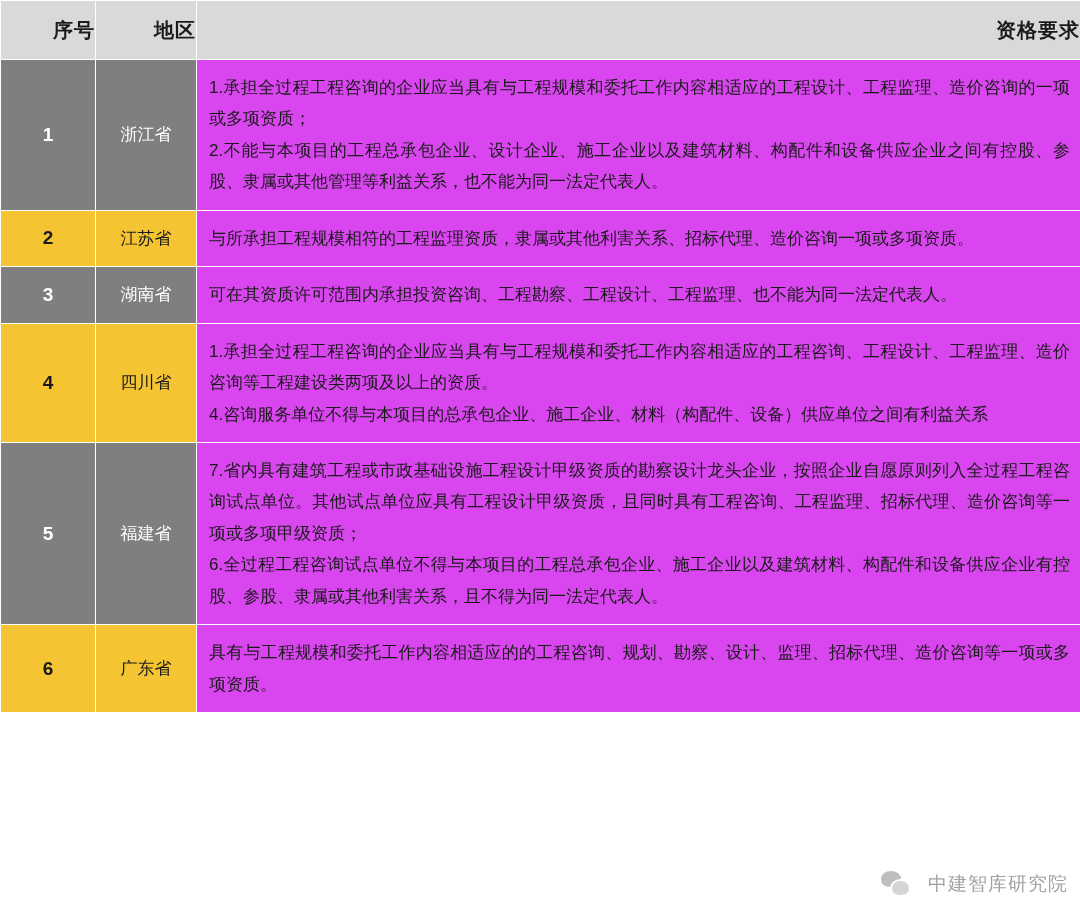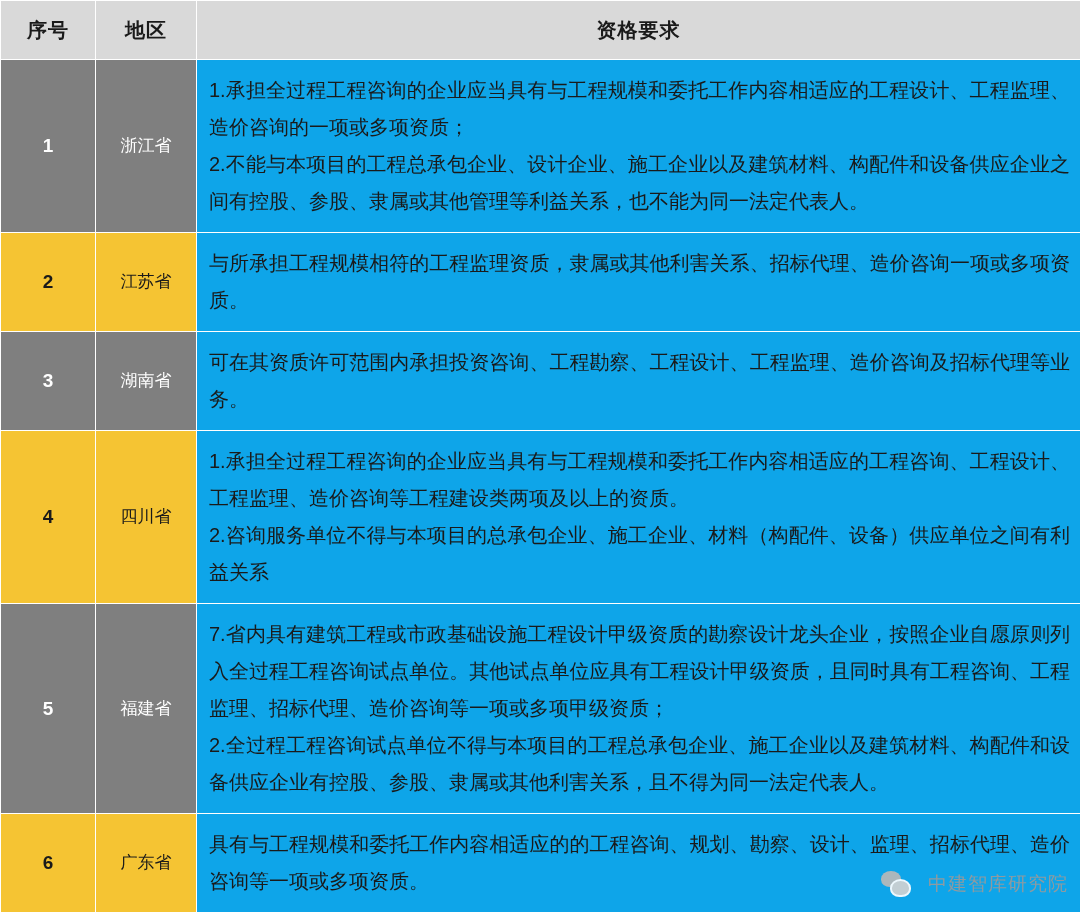--- a/index.html
+++ b/index.html
@@ -32,21 +32,21 @@
     border: 1px solid #ffffff;
     vertical-align: middle;
     padding: 0;
   }
   
   .hdr th {
     background: #d9d9d9;
     color: #1a1a1a;
     font-size: 20px;
     font-weight: bold;
-    text-align: center;
+    text-align: right;
     height: 58px;
     letter-spacing: 1px;
   }
   .hdr th.hdr-req {
     font-size: 20px;
   }
 
   
   td.idx {
     text-align: center;
@@ -54,26 +54,26 @@
     font-weight: bold;
     color: #1a1a1a;
   }
   td.region {
     text-align: center;
     font-size: 17px;
     color: #1a1a1a;
     line-height: 1.5;
   }
   td.req {
-    font-size: 20px;
+    font-size: 17px;
     color: #1a1a1a;
     line-height: 1.85;
     padding: 12px 10px 12px 12px;
     text-align: justify;
-    background: #0ea5e9;
+    background: #d946ef;
   }
   .req p {
     margin: 0;
   }
 
   
   .row-gray td.idx, .row-gray td.region { background: #7f7f7f; color: #ffffff; }
   .row-gray td.idx { color: #ffffff; }
   .row-gray td.region { color: #ffffff; text-align: center; }
   .row-gold td.idx, .row-gold td.region { background: #f5c433; color: #1a1a1a; }
@@ -150,39 +150,39 @@
         <td class="region">江苏省</td>
         <td class="req">
           <p>与所承担工程规模相符的工程监理资质，隶属或其他利害关系、招标代理、造价咨询一项或多项资质。</p>
         </td>
       </tr>
 
       <tr class="row-gray">
         <td class="idx">3</td>
         <td class="region">湖南省</td>
         <td class="req">
-          <p>可在其资质许可范围内承担投资咨询、工程勘察、工程设计、工程监理、造价咨询及招标代理等业务。</p>
+          <p>可在其资质许可范围内承担投资咨询、工程勘察、工程设计、工程监理、也不能为同一法定代表人。</p>
         </td>
       </tr>
 
       <tr class="row-gold">
         <td class="idx">4</td>
         <td class="region">四川省</td>
         <td class="req">
           <p>1.承担全过程工程咨询的企业应当具有与工程规模和委托工作内容相适应的工程咨询、工程设计、工程监理、造价咨询等工程建设类两项及以上的资质。</p>
-          <p>2.咨询服务单位不得与本项目的总承包企业、施工企业、材料（构配件、设备）供应单位之间有利益关系</p>
+          <p>4.咨询服务单位不得与本项目的总承包企业、施工企业、材料（构配件、设备）供应单位之间有利益关系</p>
         </td>
       </tr>
 
       <tr class="row-gray">
         <td class="idx">5</td>
         <td class="region">福建省</td>
         <td class="req">
           <p>7.省内具有建筑工程或市政基础设施工程设计甲级资质的勘察设计龙头企业，按照企业自愿原则列入全过程工程咨询试点单位。其他试点单位应具有工程设计甲级资质，且同时具有工程咨询、工程监理、招标代理、造价咨询等一项或多项甲级资质；</p>
-          <p>2.全过程工程咨询试点单位不得与本项目的工程总承包企业、施工企业以及建筑材料、构配件和设备供应企业有控股、参股、隶属或其他利害关系，且不得为同一法定代表人。</p>
+          <p>6.全过程工程咨询试点单位不得与本项目的工程总承包企业、施工企业以及建筑材料、构配件和设备供应企业有控股、参股、隶属或其他利害关系，且不得为同一法定代表人。</p>
         </td>
       </tr>
 
       <tr class="row-gold">
         <td class="idx">6</td>
         <td class="region">广东省</td>
         <td class="req">
           <p>具有与工程规模和委托工作内容相适应的的工程咨询、规划、勘察、设计、监理、招标代理、造价咨询等一项或多项资质。</p>
         </td>
       </tr>

